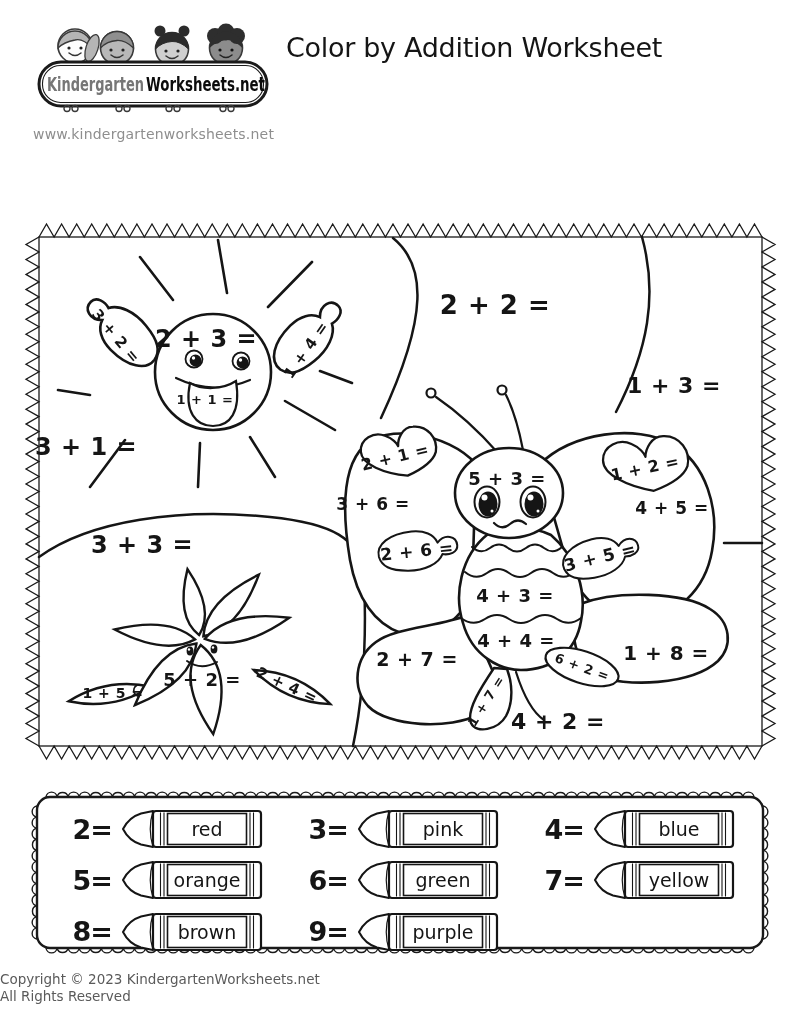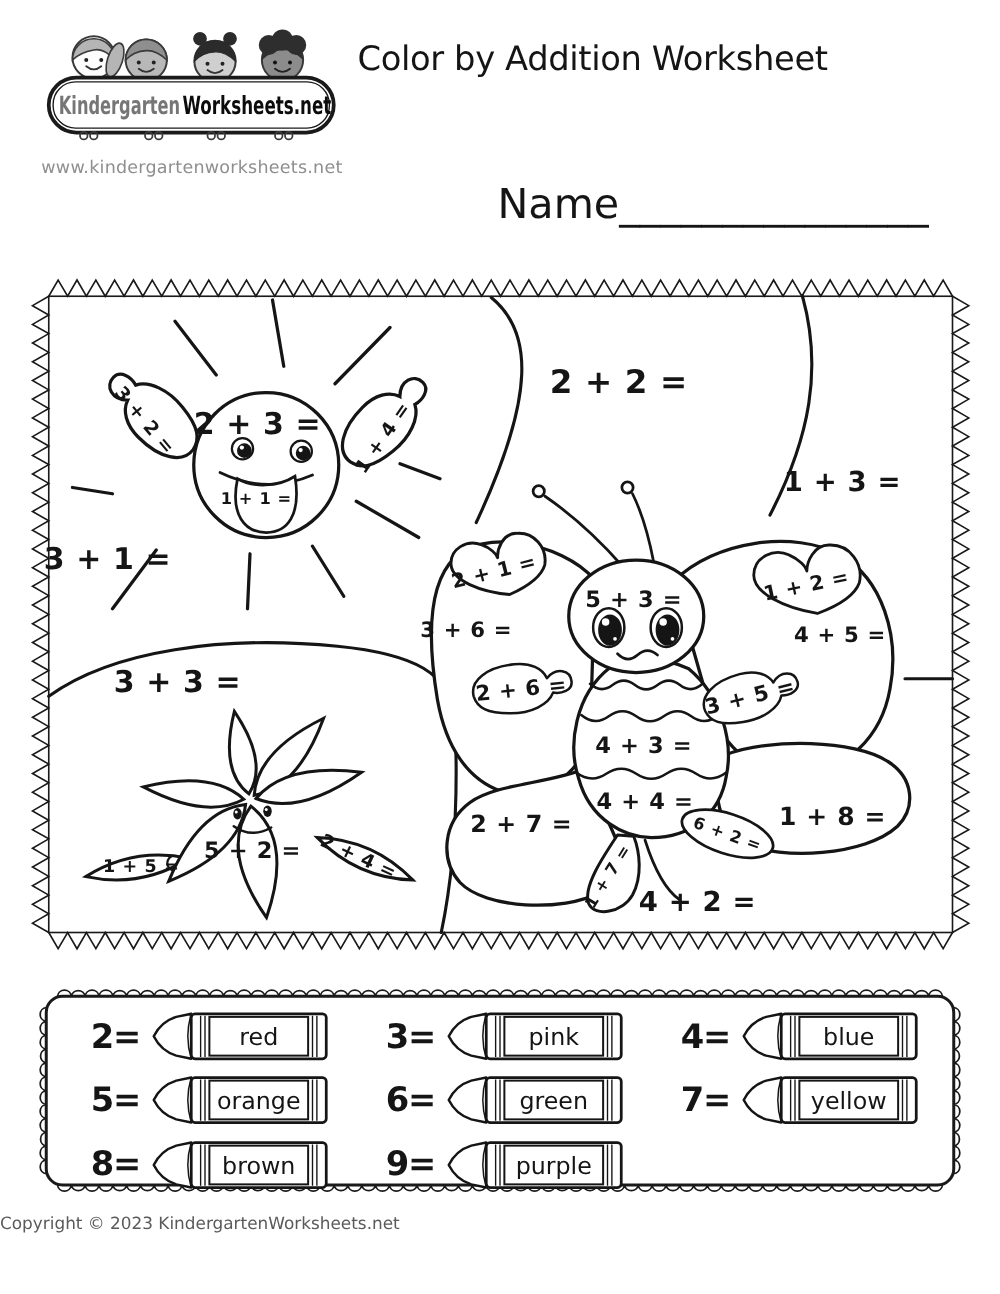--- a/index.html
+++ b/index.html
@@ -86,21 +86,20 @@
         <circle cx="190" cy="98.5" r="3"></circle>
           <circle cx="198" cy="98.5" r="3"></circle>
       </g>
     </g>
   </svg>
 
   <div class="website">www.kindergartenworksheets.net</div>
 
   <div class="title">Color by Addition Worksheet</div>
 
-  <div class="name-row"><span>Name</span><span>_______________</span></div>
 
   <svg id="picture-svg" class="picture-svg" width="754" height="545" viewBox="0 0 754 545">
     <g id="border-layer" fill="none" stroke="#1a1a1a" stroke-width="1.3">
       <rect x="15" y="17" width="723" height="509"></rect>
     <polyline points="15,17 22.5,4.0 30.1,17.0 37.6,4.0 45.1,17.0 52.7,4.0 60.2,17.0 67.7,4.0 75.3,17.0 82.8,4.0 90.3,17.0 97.8,4.0 105.4,17.0 112.9,4.0 120.4,17.0 128.0,4.0 135.5,17.0 143.0,4.0 150.6,17.0 158.1,4.0 165.6,17.0 173.2,4.0 180.7,17.0 188.2,4.0 195.8,17.0 203.3,4.0 210.8,17.0 218.3,4.0 225.9,17.0 233.4,4.0 240.9,17.0 248.5,4.0 256.0,17.0 263.5,4.0 271.1,17.0 278.6,4.0 286.1,17.0 293.7,4.0 301.2,17.0 308.7,4.0 316.3,17.0 323.8,4.0 331.3,17.0 338.8,4.0 346.4,17.0 353.9,4.0 361.4,17.0 369.0,4.0 376.5,17.0 384.0,4.0 391.6,17.0 399.1,4.0 406.6,17.0 414.2,4.0 421.7,17.0 429.2,4.0 436.8,17.0 444.3,4.0 451.8,17.0 459.3,4.0 466.9,17.0 474.4,4.0 481.9,17.0 489.5,4.0 497.0,17.0 504.5,4.0 512.1,17.0 519.6,4.0 527.1,17.0 534.7,4.0 542.2,17.0 549.7,4.0 557.3,17.0 564.8,4.0 572.3,17.0 579.8,4.0 587.4,17.0 594.9,4.0 602.4,17.0 610.0,4.0 617.5,17.0 625.0,4.0 632.6,17.0 640.1,4.0 647.6,17.0 655.2,4.0 662.7,17.0 670.2,4.0 677.8,17.0 685.3,4.0 692.8,17.0 700.3,4.0 707.9,17.0 715.4,4.0 722.9,17.0 730.5,4.0 738.0,17.0" fill="none"></polyline>
         <polyline points="15,526 22.5,539.0 30.1,526.0 37.6,539.0 45.1,526.0 52.7,539.0 60.2,526.0 67.7,539.0 75.3,526.0 82.8,539.0 90.3,526.0 97.8,539.0 105.4,526.0 112.9,539.0 120.4,526.0 128.0,539.0 135.5,526.0 143.0,539.0 150.6,526.0 158.1,539.0 165.6,526.0 173.2,539.0 180.7,526.0 188.2,539.0 195.8,526.0 203.3,539.0 210.8,526.0 218.3,539.0 225.9,526.0 233.4,539.0 240.9,526.0 248.5,539.0 256.0,526.0 263.5,539.0 271.1,526.0 278.6,539.0 286.1,526.0 293.7,539.0 301.2,526.0 308.7,539.0 316.3,526.0 323.8,539.0 331.3,526.0 338.8,539.0 346.4,526.0 353.9,539.0 361.4,526.0 369.0,539.0 376.5,526.0 384.0,539.0 391.6,526.0 399.1,539.0 406.6,526.0 414.2,539.0 421.7,526.0 429.2,539.0 436.8,526.0 444.3,539.0 451.8,526.0 459.3,539.0 466.9,526.0 474.4,539.0 481.9,526.0 489.5,539.0 497.0,526.0 504.5,539.0 512.1,526.0 519.6,539.0 527.1,526.0 534.7,539.0 542.2,526.0 549.7,539.0 557.3,526.0 564.8,539.0 572.3,526.0 579.8,539.0 587.4,526.0 594.9,539.0 602.4,526.0 610.0,539.0 617.5,526.0 625.0,539.0 632.6,526.0 640.1,539.0 647.6,526.0 655.2,539.0 662.7,526.0 670.2,539.0 677.8,526.0 685.3,539.0 692.8,526.0 700.3,539.0 707.9,526.0 715.4,539.0 722.9,526.0 730.5,539.0 738.0,526.0" fill="none"></polyline>
         <polyline points="15,17 2.0,24.5 15.0,32.0 2.0,39.5 15.0,46.9 2.0,54.4 15.0,61.9 2.0,69.4 15.0,76.9 2.0,84.4 15.0,91.9 2.0,99.3 15.0,106.8 2.0,114.3 15.0,121.8 2.0,129.3 15.0,136.8 2.0,144.3 15.0,151.7 2.0,159.2 15.0,166.7 2.0,174.2 15.0,181.7 2.0,189.2 15.0,196.6 2.0,204.1 15.0,211.6 2.0,219.1 15.0,226.6 2.0,234.1 15.0,241.6 2.0,249.0 15.0,256.5 2.0,264.0 15.0,271.5 2.0,279.0 15.0,286.5 2.0,294.0 15.0,301.4 2.0,308.9 15.0,316.4 2.0,323.9 15.0,331.4 2.0,338.9 15.0,346.4 2.0,353.8 15.0,361.3 2.0,368.8 15.0,376.3 2.0,383.8 15.0,391.3 2.0,398.8 15.0,406.2 2.0,413.7 15.0,421.2 2.0,428.7 15.0,436.2 2.0,443.7 15.0,451.1 2.0,458.6 15.0,466.1 2.0,473.6 15.0,481.1 2.0,488.6 15.0,496.1 2.0,503.5 15.0,511.0 2.0,518.5 15.0,526.0" fill="none"></polyline>
         <polyline points="738,17 751.0,24.5 738.0,32.0 751.0,39.5 738.0,46.9 751.0,54.4 738.0,61.9 751.0,69.4 738.0,76.9 751.0,84.4 738.0,91.9 751.0,99.3 738.0,106.8 751.0,114.3 738.0,121.8 751.0,129.3 738.0,136.8 751.0,144.3 738.0,151.7 751.0,159.2 738.0,166.7 751.0,174.2 738.0,181.7 751.0,189.2 738.0,196.6 751.0,204.1 738.0,211.6 751.0,219.1 738.0,226.6 751.0,234.1 738.0,241.6 751.0,249.0 738.0,256.5 751.0,264.0 738.0,271.5 751.0,279.0 738.0,286.5 751.0,294.0 738.0,301.4 751.0,308.9 738.0,316.4 751.0,323.9 738.0,331.4 751.0,338.9 738.0,346.4 751.0,353.8 738.0,361.3 751.0,368.8 738.0,376.3 751.0,383.8 738.0,391.3 751.0,398.8 738.0,406.2 751.0,413.7 738.0,421.2 751.0,428.7 738.0,436.2 751.0,443.7 738.0,451.1 751.0,458.6 738.0,466.1 751.0,473.6 738.0,481.1 751.0,488.6 738.0,496.1 751.0,503.5 738.0,511.0 751.0,518.5 738.0,526.0" fill="none"></polyline>
       </g>
 
@@ -334,15 +333,16 @@
             <line x1="135.5" y1="5.5" x2="135.5" y2="38.5" stroke="#151515" stroke-width="1.1"></line>
             <rect x="49.5" y="6.5" width="79" height="31" fill="#fff" stroke="#151515" stroke-width="1.6"></rect>
             <text x="89" y="29" text-anchor="middle">purple</text>
           </svg>
         </div>
       </div>
   </div>
 
   <div class="footer">
     <div>Copyright © 2023 KindergartenWorksheets.net</div>
+    <div>All Rights Reserved</div>
   </div>
 
 </div>
 
 </body></html>

